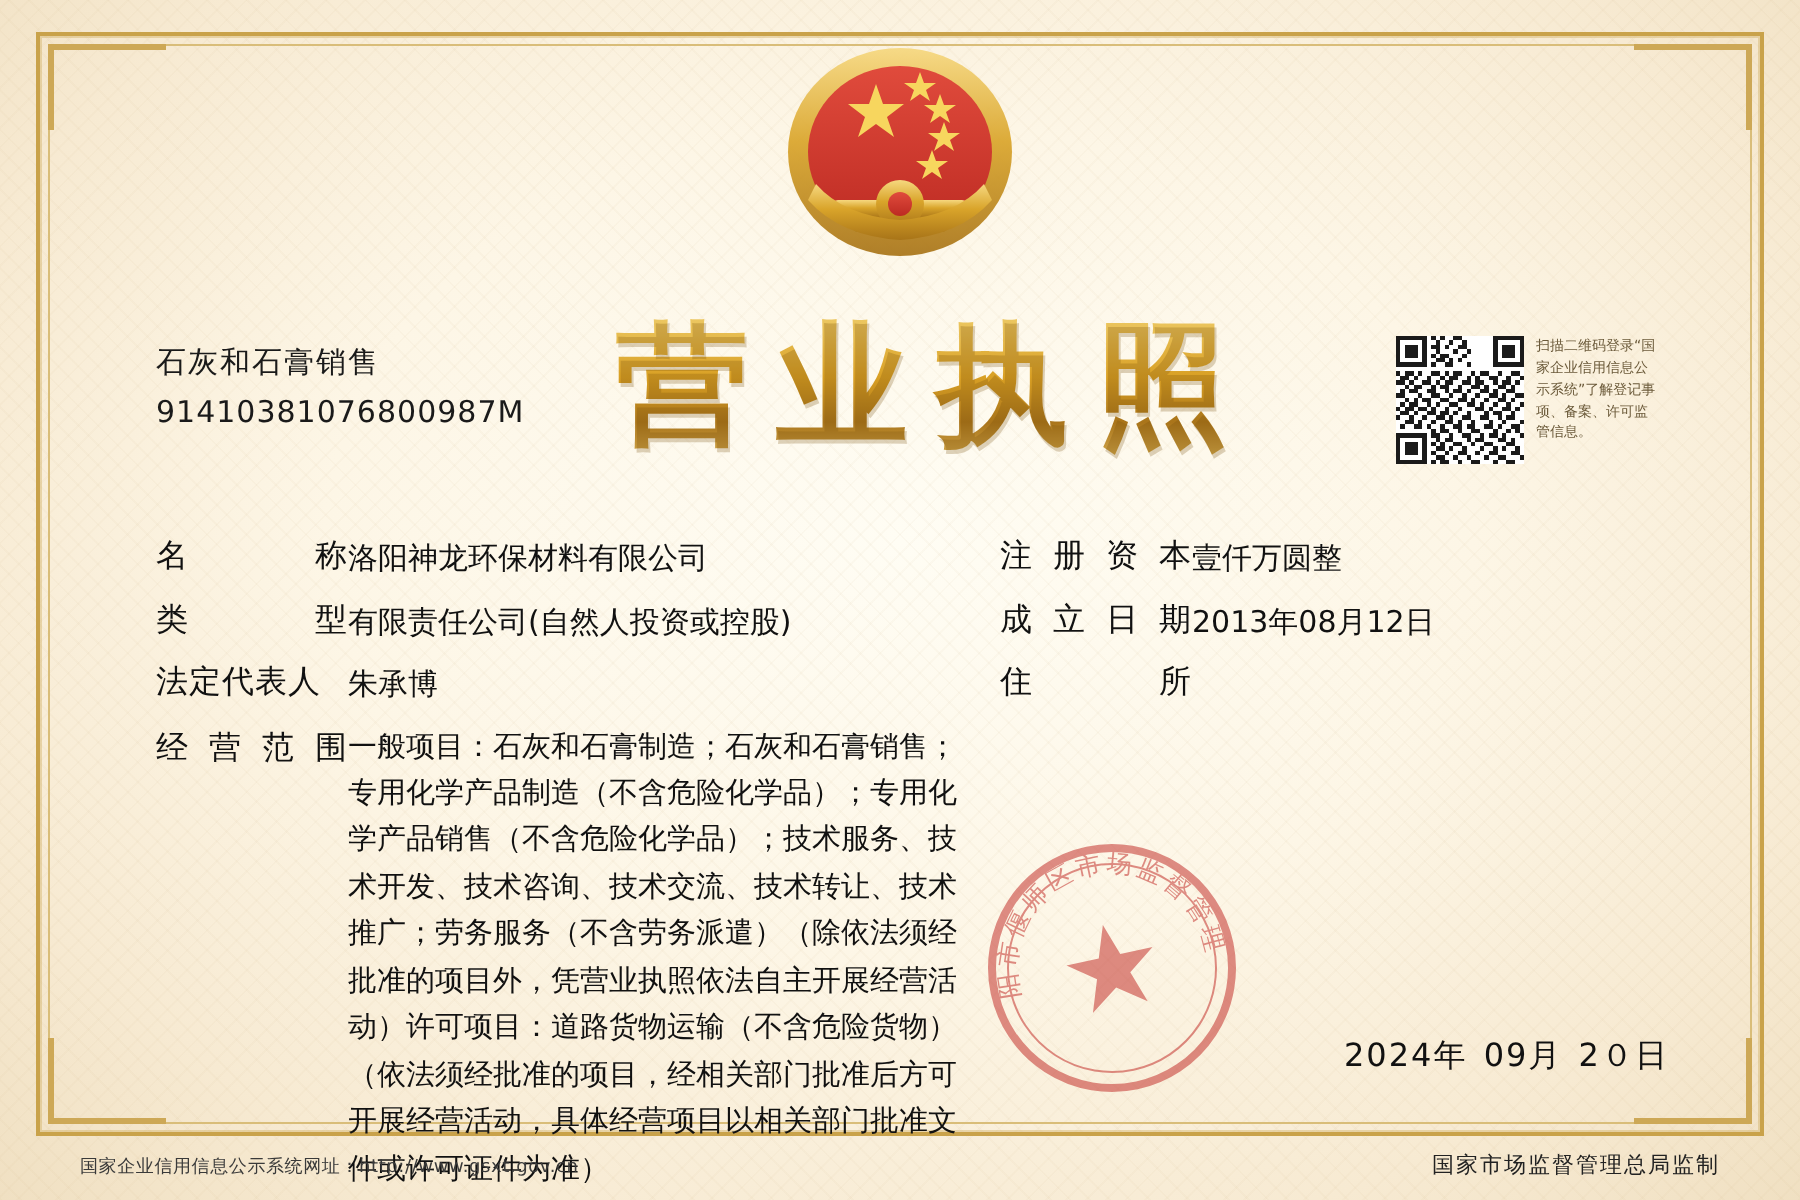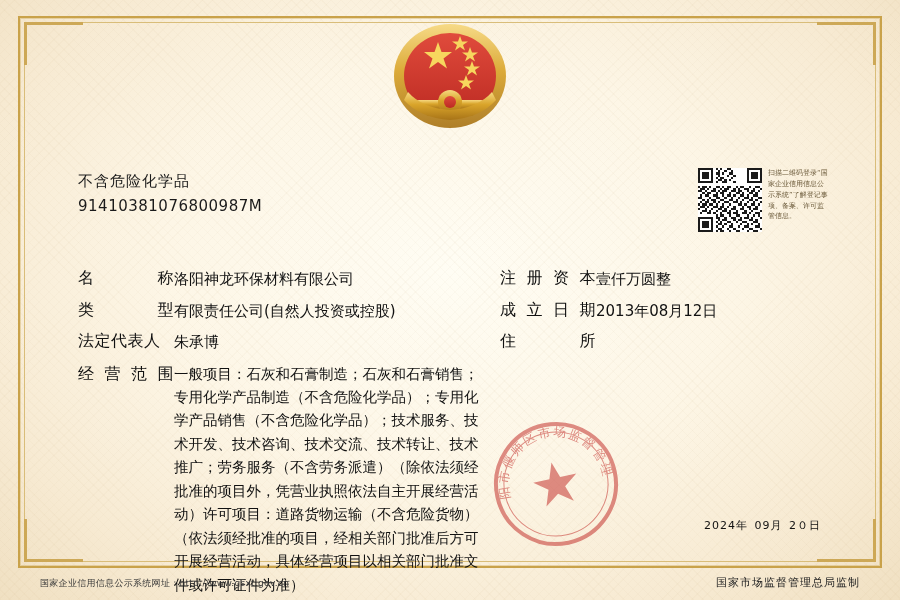--- a/index.html
+++ b/index.html
@@ -180,25 +180,24 @@
     top: 478px;
     font-size: 17px;
     letter-spacing: 3px;
     color: #111;
     font-family: "DejaVu Sans", "Liberation Sans", sans-serif;
   }
   .issue-date {
     position: absolute;
     left: 672px;
     top: 518px;
-    font-size: 11px;
+    font-size: 16px;
     color: #111;
     letter-spacing: 1px;
     font-family: "DejaVu Sans", "Liberation Sans", sans-serif;
-    margin-left: 32px;
   }
   .issue-date span { margin-right: 2px; }
 
   
   .seal {
     position: absolute;
     left: 490px;
     top: 418px;
     width: 132px;
     height: 132px;
@@ -265,23 +264,24 @@
         <polygon points="80,22 82,27.5 88,27.5 83,31 85,36.5 80,33 75,36.5 77,31 72,27.5 78,27.5"></polygon>
         <polygon points="90,33 92,38.5 98,38.5 93,42 95,47.5 90,44 85,47.5 87,42 82,38.5 88,38.5"></polygon>
         <polygon points="92,47 94,52.5 100,52.5 95,56 97,61.5 92,58 87,61.5 89,56 84,52.5 90,52.5"></polygon>
         <polygon points="86,61 88,66.5 94,66.5 89,70 91,75.5 86,72 81,75.5 83,70 78,66.5 84,66.5"></polygon>
       </g>
 
       <path d="M28 78 q14 16 42 18 q28 -2 42 -18 l4 8 q-16 18 -46 20 q-30 -2 -46 -20 z" fill="url(#gGold)"></path>
     </svg>
   </div>
 
+  <div class="title">营业执照</div>
 
   <div class="code-block">
-    <div class="code-label">不含危险化学品</div>
+    <div class="code-label">石灰和石膏销售</div>
     <div class="code-value">91410381076800987M</div>
   </div>
 
   <div class="qr-wrap">
     <svg class="qr" viewBox="0 0 29 29" shape-rendering="crispEdges">
       <rect width="29" height="29" fill="#ffffff"></rect>
       <g fill="#1a1a1a">
         <rect x="0" y="0" width="7" height="1"></rect>
           <rect x="0" y="6" width="7" height="1"></rect>
         <rect x="0" y="0" width="1" height="7"></rect>

